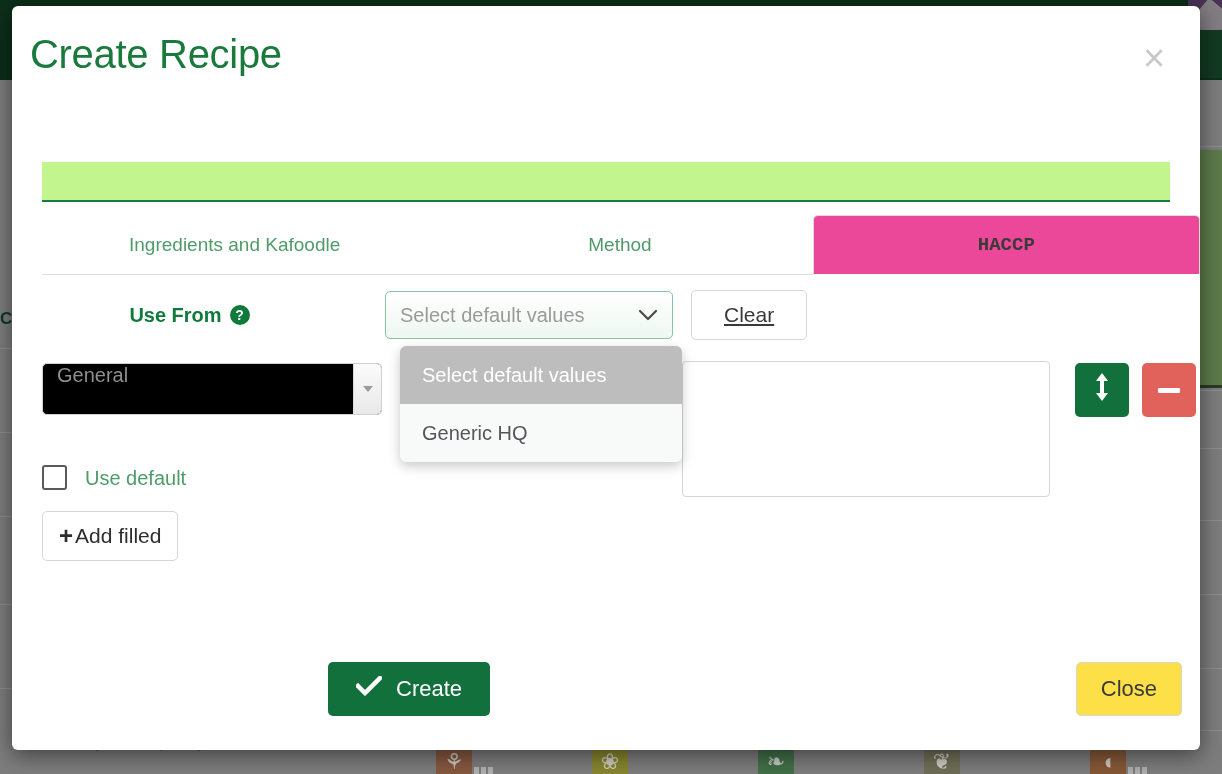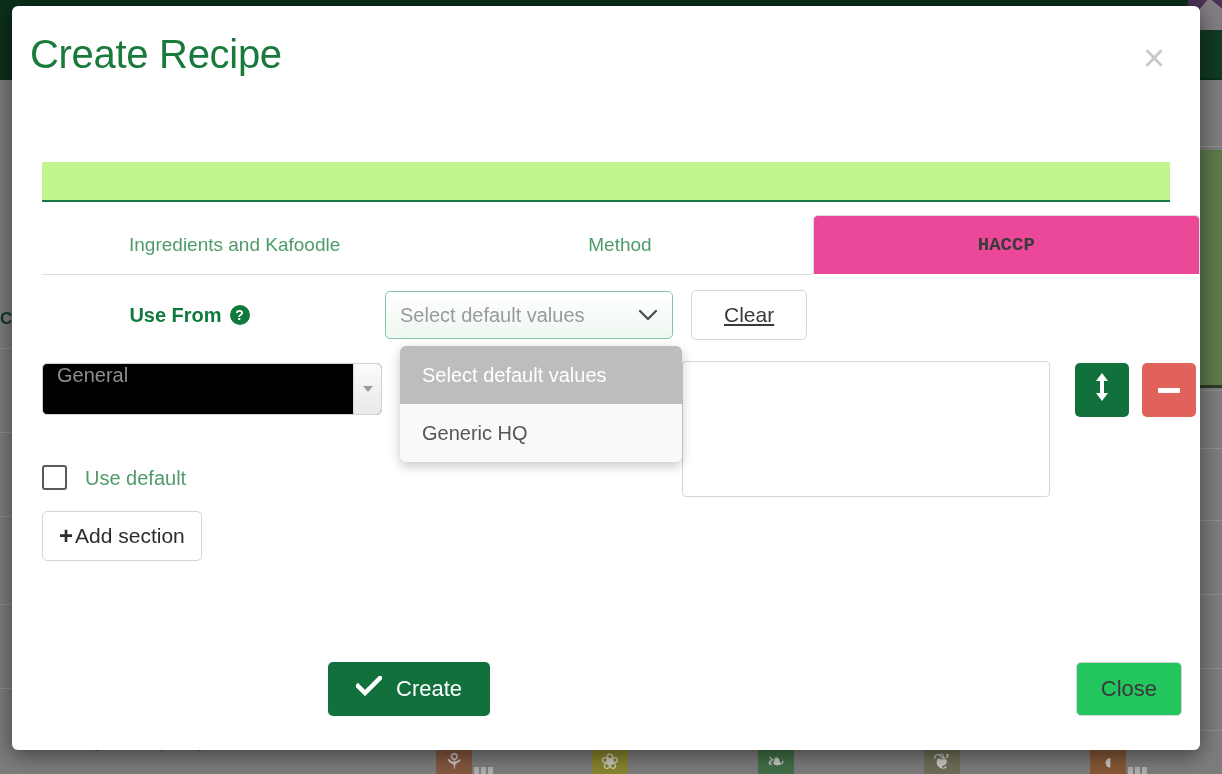--- a/index.html
+++ b/index.html
@@ -419,21 +419,21 @@
     display: inline-flex;
     align-items: center;
     gap: 14px;
     font-family: "Liberation Sans", sans-serif;
   }
   .close-btn {
     position: absolute;
     right: 18px; top: 16px;
     height: 54px;
     padding: 0 24px;
-    background: #22c55e;
+    background: #fde047;
     color: #3a3a3a;
     border: 1px solid #d6d6d6;
     border-radius: 5px;
     font-size: 22px;
     cursor: pointer;
     font-family: "Liberation Sans", sans-serif;
   }
 </style>
 </head>
 <body>
@@ -541,21 +541,21 @@
       </svg>
     </span>
   </button>
 
   <button class="icon-btn btn-remove">
     <span class="minus-bar"></span>
   </button>
 
   <button class="add-section">
     <span class="plus-glyph">+</span>
-    <span>Add section</span>
+    <span>Add filled</span>
   </button>
 
   <div class="footer">
     <button class="create-btn">
       <span>
         <svg width="26" height="20" viewBox="0 0 26 20" aria-hidden="true">
           <path d="M2 10 L9 17 L24 2" stroke="#ffffff" stroke-width="4.5" fill="none" stroke-linecap="square" stroke-linejoin="miter"></path>
         </svg>
       </span>
       <span>Create</span>

